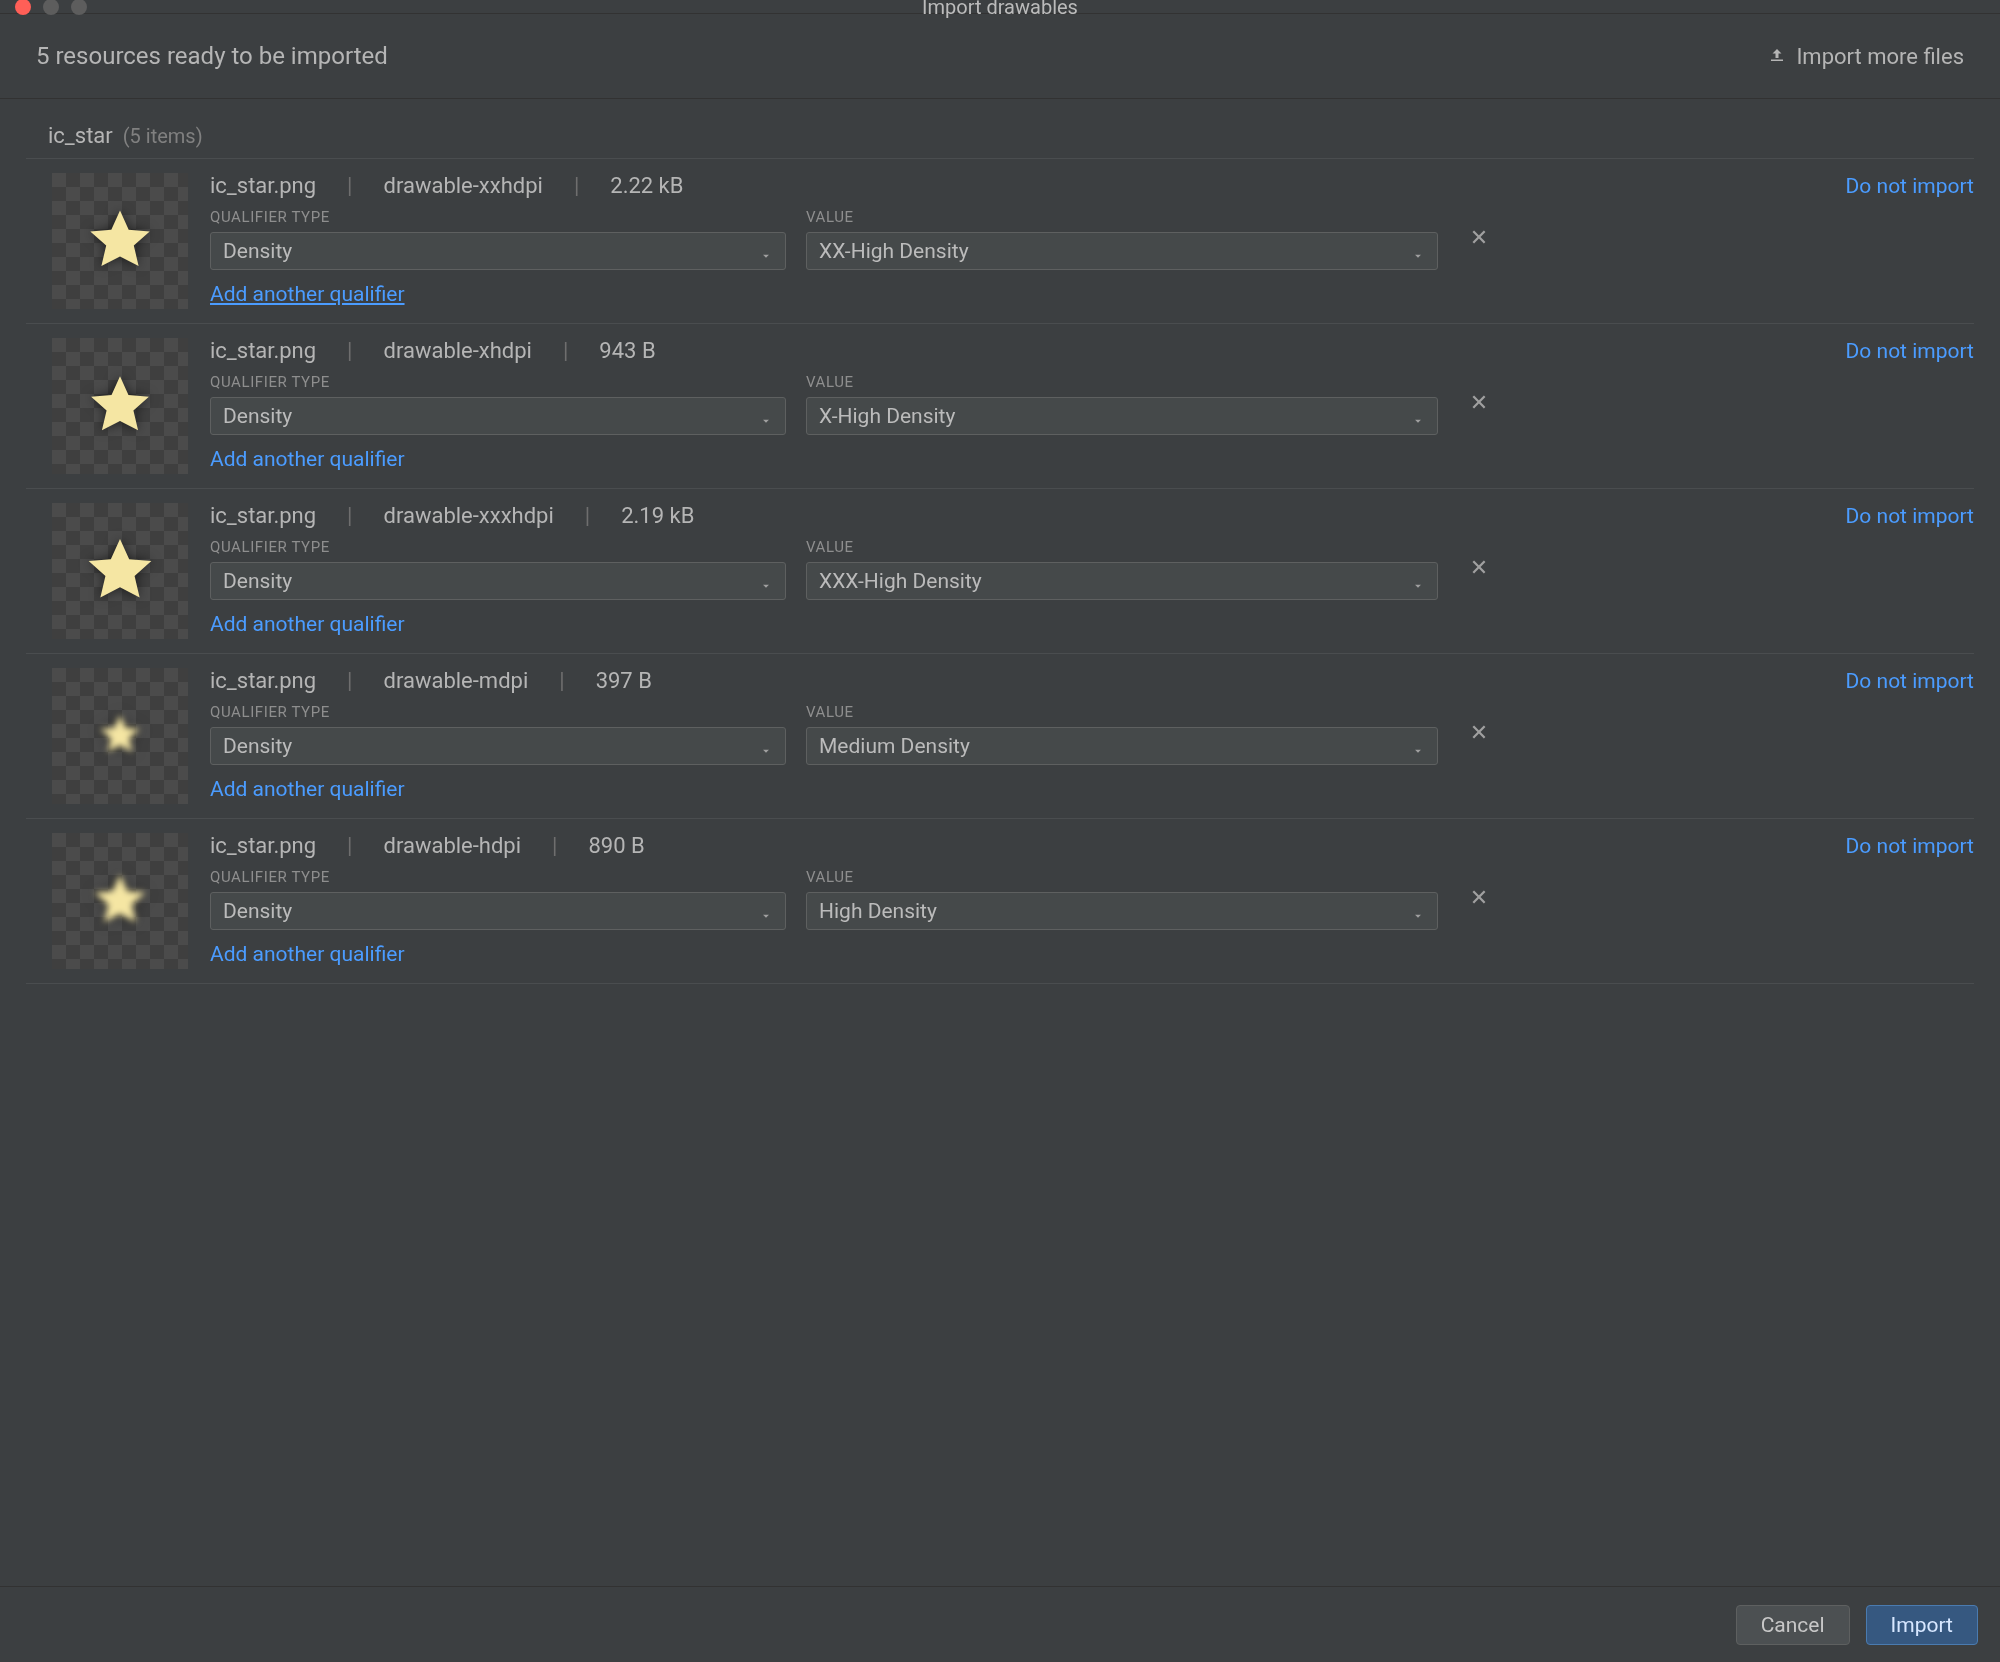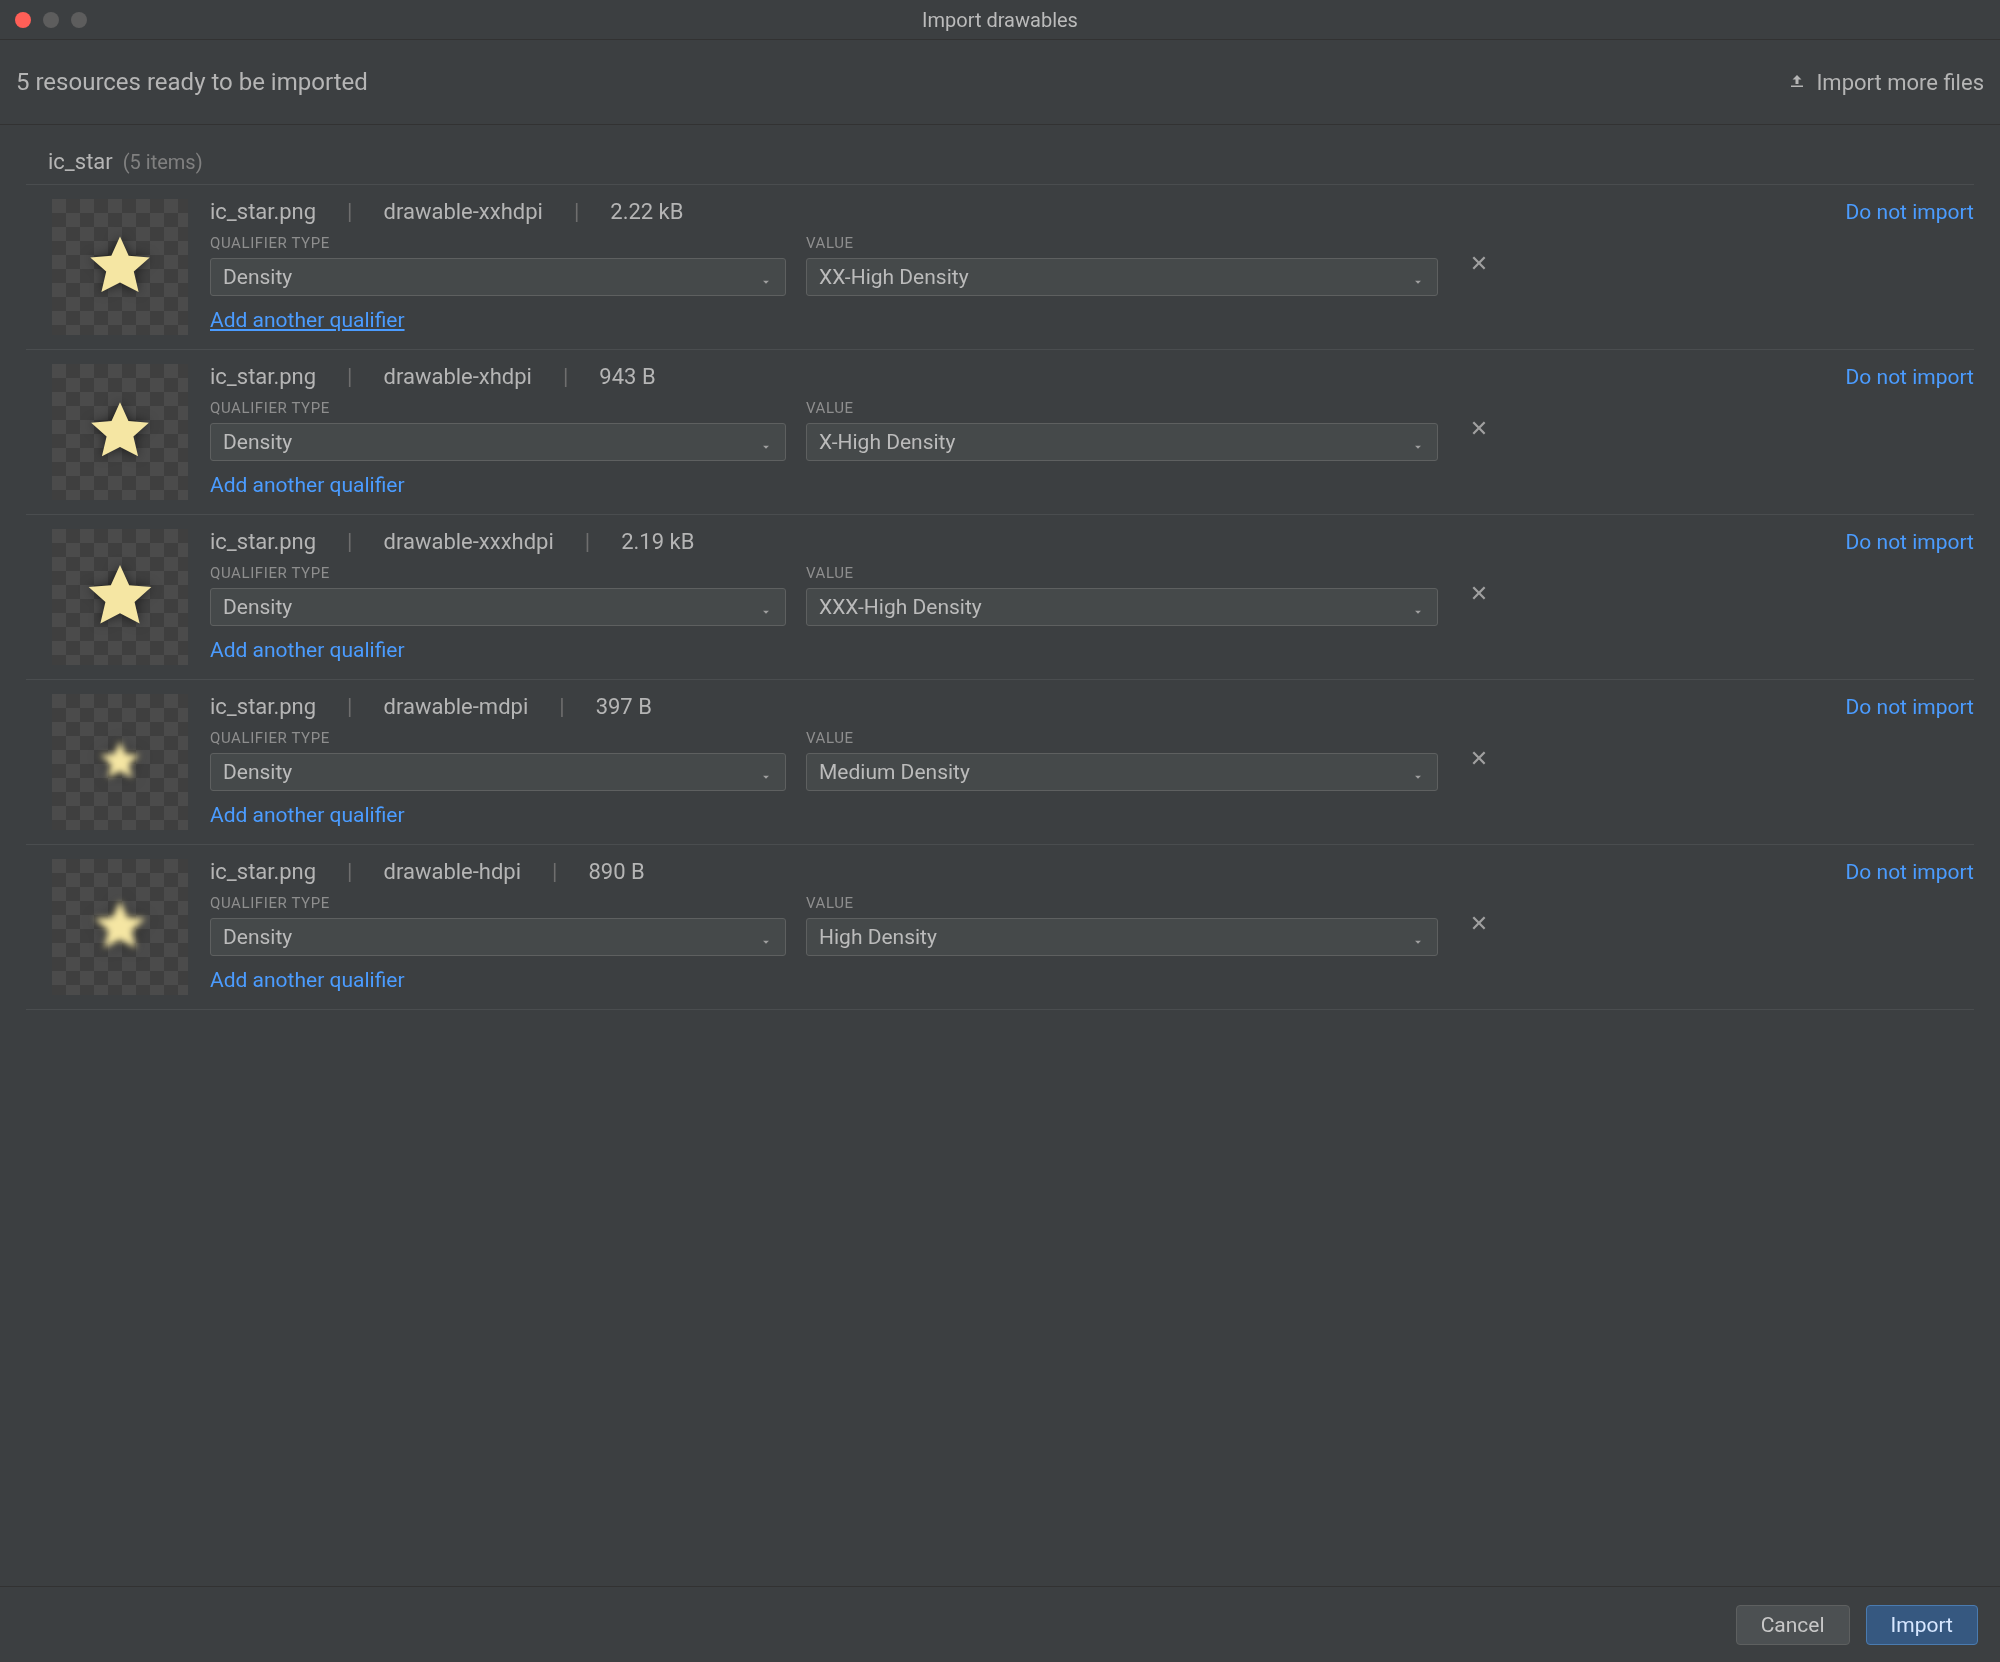--- a/index.html
+++ b/index.html
@@ -7,21 +7,21 @@
   body {
     font-family: -apple-system, BlinkMacSystemFont, "Segoe UI", Roboto, sans-serif;
     background: #3c3f41;
     color: #bbbbbb;
     font-size: 21px;
     overflow: hidden;
   }
 
   
   .titlebar {
-    height: 40px;
+    height: 14px;
     background: #3c3f41;
     border-bottom: 1px solid #323232;
     display: flex;
     align-items: center;
     position: relative;
   }
   .traffic-lights {
     display: flex;
     gap: 12px;
     padding-left: 15px;
@@ -39,21 +39,21 @@
     transform: translateX(-50%);
     font-size: 20px;
     color: #bbbbbb;
   }
 
   
   .header-row {
     display: flex;
     align-items: center;
     justify-content: space-between;
-    padding: 28px 16px;
+    padding: 28px 36px;
     border-bottom: 1px solid #323232;
   }
   .ready-text {
     color: #b5b5b5;
     font-size: 24px;
   }
   .import-more {
     display: flex;
     align-items: center;
     gap: 10px;

